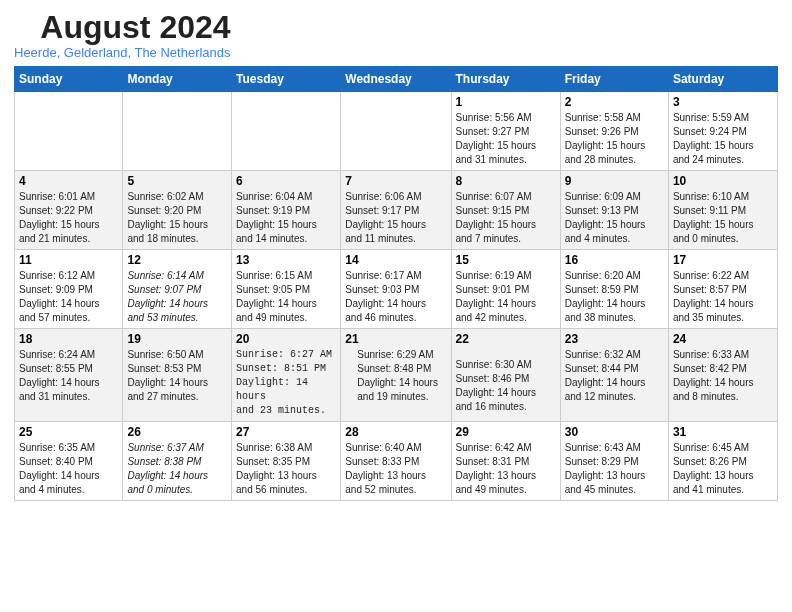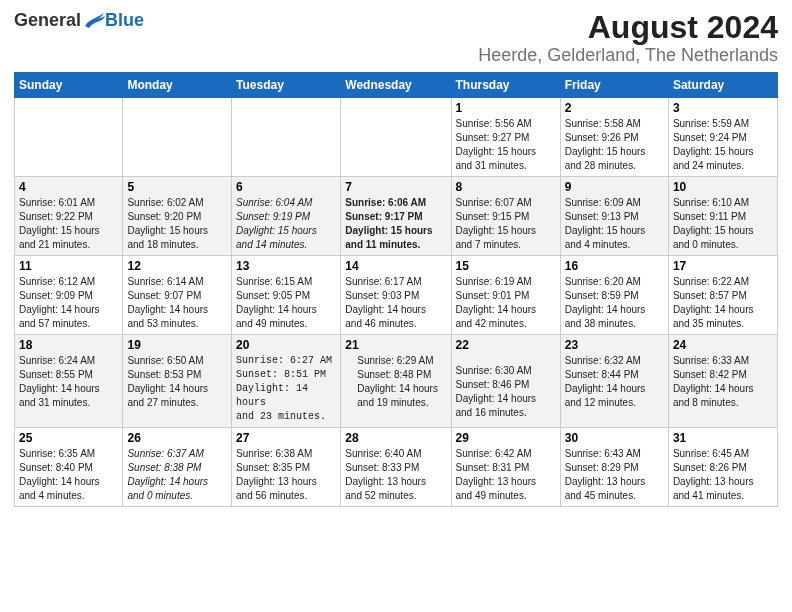--- a/index.html
+++ b/index.html
@@ -48,22 +48,22 @@
     .title-area {
       text-align: right;
     }
     .month-title {
       font-size: 32px;
       font-weight: bold;
       color: #222;
       line-height: 1.1;
     }
     .subtitle {
-      font-size: 18px;
-      color: #737373;
+      font-size: 13px;
+      color: #3b82f6;
     }
     .calendar {
       width: 100%;
       border-collapse: collapse;
       font-size: 10.5px;
     }
     .calendar thead th {
       background: #1a6abf;
       color: #fff;
       padding: 5px 4px;
@@ -96,29 +96,20 @@
     }
     .empty-cell {
       background: #fff !important;
     }
   </style>
 </head>
 <body>
 
 <div class="page">
   <div class="header">
-    <div class="logo">
-      <div class="logo-text">
-        <span class="logo-general">General</span>
-        <svg class="logo-bird" viewBox="0 0 22 18" xmlns="http://www.w3.org/2000/svg">
-          <path d="M2 14 C4 10, 8 8, 12 6 C16 4, 20 2, 21 1 C20 3, 18 5, 15 7 C20 5, 22 4, 22 4 C21 7, 18 9, 14 10 C11 11, 8 13, 6 16 Z" fill="#1a6abf"></path>
-        </svg>
-        <span class="logo-blue">Blue</span>
-      </div>
-    </div>
     <div class="title-area">
       <div class="month-title">August 2024</div>
       <div class="subtitle">Heerde, Gelderland, The Netherlands</div>
     </div>
   </div>
 
   <table class="calendar">
     <thead>
       <tr>
         <th>Sunday</th>
@@ -168,28 +159,28 @@
           </td>
           <td>
             <span class="day-num">5</span>
             <div class="day-info" style="white-space: pre-line;">Sunrise: 6:02 AM
 Sunset: 9:20 PM
 Daylight: 15 hours
 and 18 minutes.</div>
           </td>
           <td>
             <span class="day-num">6</span>
-            <div class="day-info" style="white-space: pre-line; font-style: italic;">Sunrise: 6:04 AM
+            <div class="day-info" style="white-space: pre-line;">Sunrise: 6:04 AM
 Sunset: 9:19 PM
 Daylight: 15 hours
 and 14 minutes.</div>
           </td>
           <td>
             <span class="day-num">7</span>
-            <div class="day-info" style="white-space: pre-line; font-weight: bold;">Sunrise: 6:06 AM
+            <div class="day-info" style="white-space: pre-line;">Sunrise: 6:06 AM
 Sunset: 9:17 PM
 Daylight: 15 hours
 and 11 minutes.</div>
           </td>
           <td>
             <span class="day-num">8</span>
             <div class="day-info" style="white-space: pre-line;">Sunrise: 6:07 AM
 Sunset: 9:15 PM
 Daylight: 15 hours
 and 7 minutes.</div>
@@ -212,21 +203,21 @@
         <tr>
           <td>
             <span class="day-num">11</span>
             <div class="day-info" style="white-space: pre-line;">Sunrise: 6:12 AM
 Sunset: 9:09 PM
 Daylight: 14 hours
 and 57 minutes.</div>
           </td>
           <td>
             <span class="day-num">12</span>
-            <div class="day-info" style="white-space: pre-line;">Sunrise: 6:14 AM
+            <div class="day-info" style="white-space: pre-line; font-style: italic;">Sunrise: 6:14 AM
 Sunset: 9:07 PM
 Daylight: 14 hours
 and 53 minutes.</div>
           </td>
           <td>
             <span class="day-num">13</span>
             <div class="day-info" style="white-space: pre-line;">Sunrise: 6:15 AM
 Sunset: 9:05 PM
 Daylight: 14 hours
 and 49 minutes.</div>

